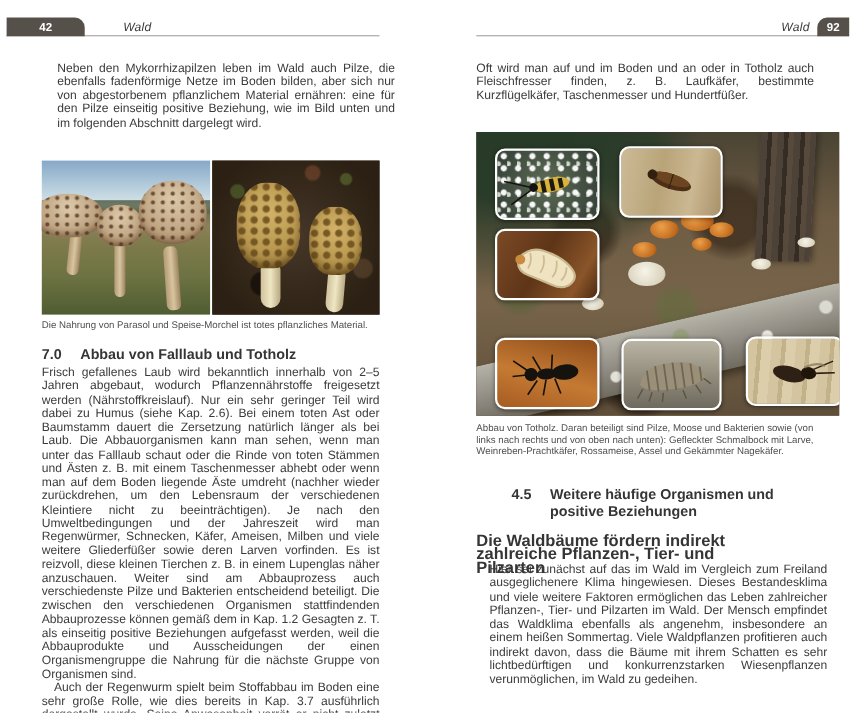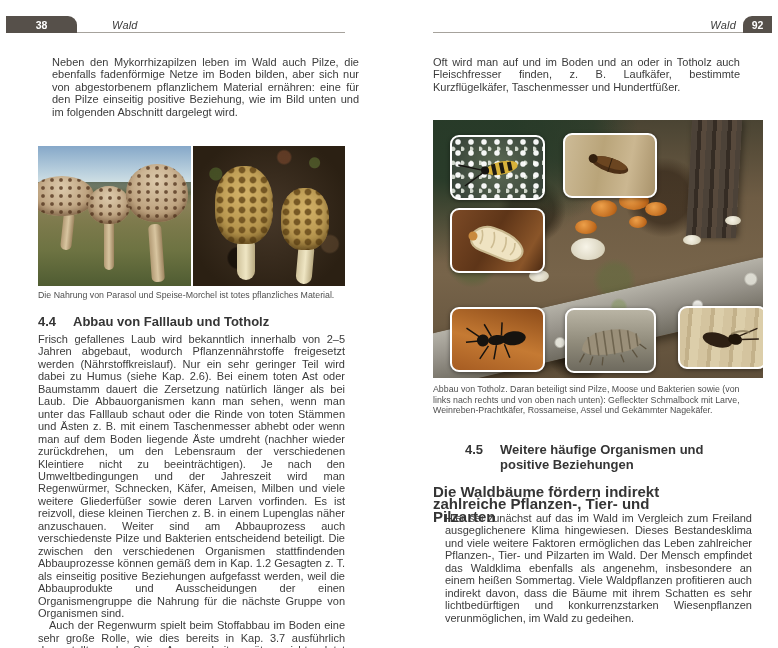--- a/index.html
+++ b/index.html
@@ -95,21 +95,21 @@
   .bg-bark-red{background:linear-gradient(120deg,#7c4a26 0%,#5e3518 45%,#8a5529 80%,#4c2a12 100%);}
   .bg-wood-orange{background:linear-gradient(15deg,#a65c22 0%,#c57a33 45%,#8d4c1a 100%);}
   .bg-stone{background:linear-gradient(180deg,#b9b4a4 0%,#8f8a7a 55%,#6e6a5e 100%);}
   .bg-wood-light{background:repeating-linear-gradient(95deg,#d4c49f 0 9px,#c3b18a 9px 13px,#dcceaa 13px 22px);}
 </style>
 </head>
 <body>
 
 <div class="abs rule" style="left:6px;width:339px;"></div>
 <div class="abs tab tab-left">
-  <span>38</span>
+  <span>42</span>
 </div>
 <div class="abs runhead" style="left:112px;">Wald</div>
 
 <div class="abs col" style="left:38px;top:56px;margin-left:14px;">Neben den Mykorrhizapilzen leben im Wald auch Pilze, die ebenfalls fadenförmige Netze im Boden bilden, aber sich nur von abgestorbenem pflanzlichem Material ernähren: eine für den Pilze einseitig positive Beziehung, wie im Bild unten und im folgenden Abschnitt dargelegt wird.</div>
 
 <div class="abs fig-left">
 
   <div class="photo ph-parasol">
     <div class="stem" style="left:24px;top:66px;width:11px;height:38px;transform:rotate(6deg);"></div>
     <div class="cap" style="left:-8px;top:30px;width:64px;height:40px;"></div>
@@ -122,21 +122,21 @@
   <div class="photo ph-morel">
     <div class="morel-stem" style="left:44px;top:92px;width:18px;height:42px;"></div>
     <div class="morel-cap" style="left:22px;top:20px;width:58px;height:78px;"></div>
     <div class="morel-stem" style="left:104px;top:98px;width:16px;height:40px;transform:rotate(5deg);"></div>
     <div class="morel-cap" style="left:88px;top:42px;width:48px;height:62px;"></div>
   </div>
 </div>
 <div class="abs caption" style="left:38px;top:290px;width:307px;">Die Nahrung von Parasol und Speise-Morchel ist totes pflanzliches Material.</div>
 
 <div class="abs h-sec" style="left:38px;top:315px;width:307px;">
-  <span class="num">4.4</span>
+  <span class="num">7.0</span>
   <span>Abbau von Falllaub und Totholz</span>
 </div>
 
 <div class="abs col" style="left:38px;top:333px;">
   <p>Frisch gefallenes Laub wird bekanntlich innerhalb von 2–5 Jahren abgebaut, wodurch Pflanzennährstoffe freigesetzt werden (Nährstoffkreislauf). Nur ein sehr geringer Teil wird dabei zu Humus (siehe Kap. 2.6). Bei einem toten Ast oder Baumstamm dauert die Zersetzung natürlich länger als bei Laub. Die Abbauorganismen kann man sehen, wenn man unter das Falllaub schaut oder die Rinde von toten Stämmen und Ästen z. B. mit einem Taschenmesser abhebt oder wenn man auf dem Boden liegende Äste umdreht (nachher wieder zurückdrehen, um den Lebensraum der verschiedenen Kleintiere nicht zu beeinträchtigen). Je nach den Umweltbedingungen und der Jahreszeit wird man Regenwürmer, Schnecken, Käfer, Ameisen, Milben und viele weitere Gliederfüßer sowie deren Larven vorfinden. Es ist reizvoll, diese kleinen Tierchen z. B. in einem Lupenglas näher anzuschauen. Weiter sind am Abbauprozess auch verschiedenste Pilze und Bakterien entscheidend beteiligt. Die zwischen den verschiedenen Organismen stattfindenden Abbauprozesse können gemäß dem in Kap. 1.2 Gesagten z. T. als einseitig positive Beziehungen aufgefasst werden, weil die Abbauprodukte und Ausscheidungen der einen Organismengruppe die Nahrung für die nächste Gruppe von Organismen sind.</p>
   <p>Auch der Regenwurm spielt beim Stoffabbau im Boden eine sehr große Rolle, wie dies bereits in Kap. 3.7 ausführlich dargestellt wurde. Seine Anwesenheit verrät er nicht zuletzt durch seine Erdhäufchen.</p>
 </div>
 
 <div class="abs rule" style="left:433px;width:339px;"></div>
 <div class="abs tab tab-right">

